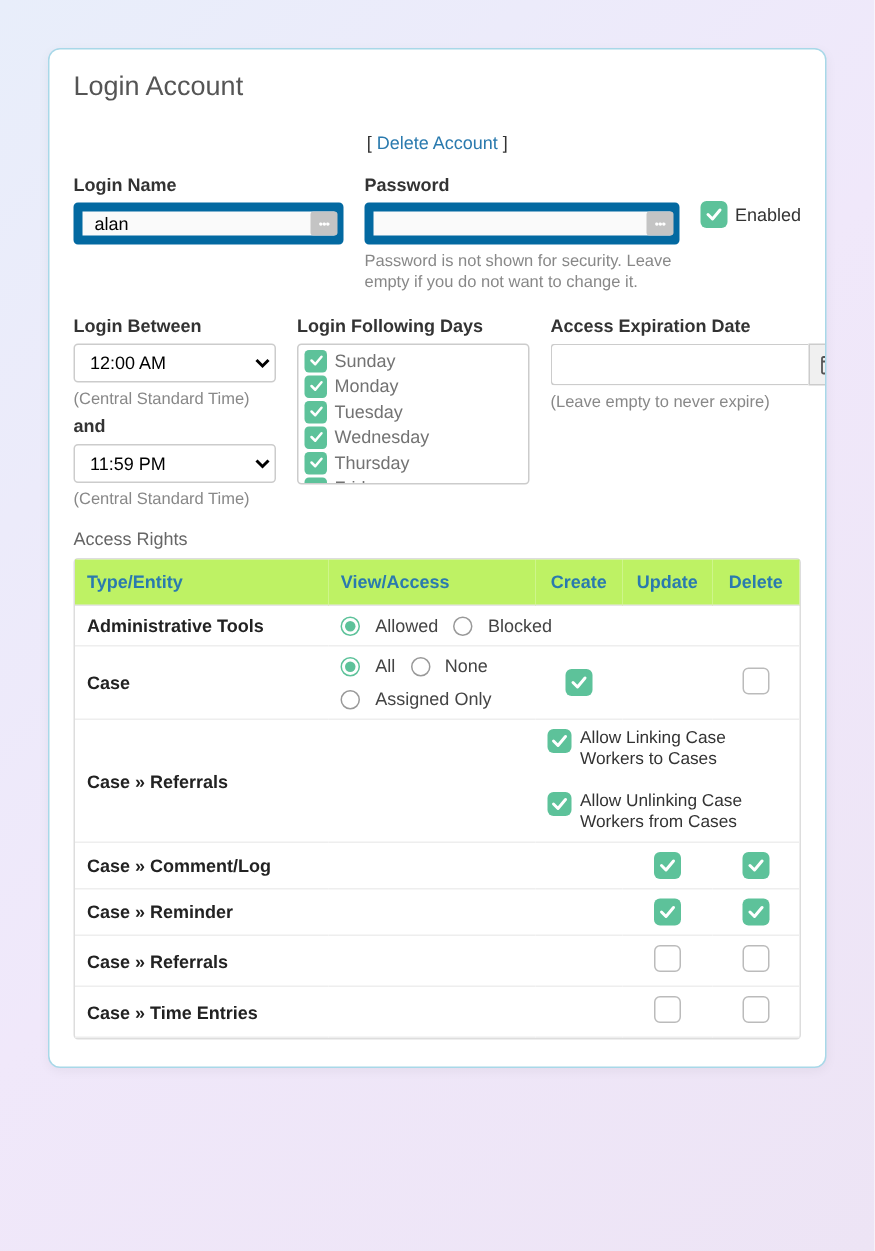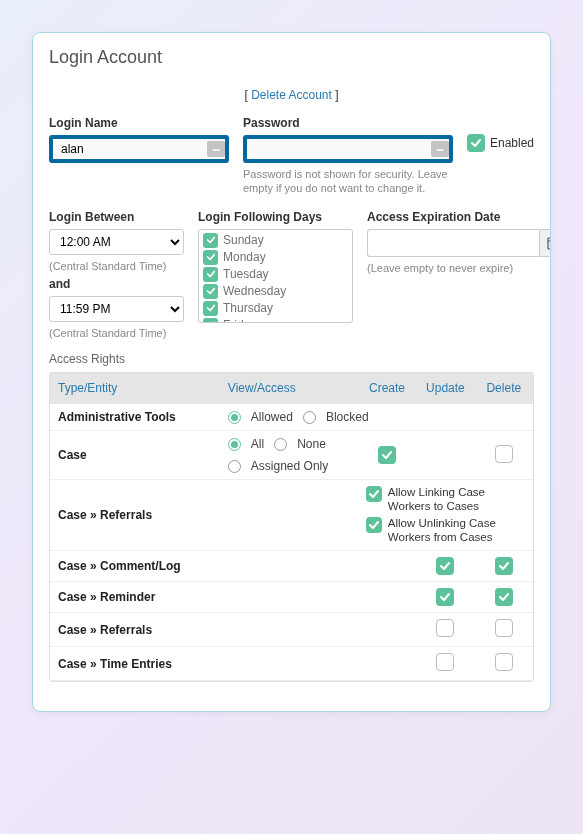--- a/index.html
+++ b/index.html
@@ -46,21 +46,21 @@
     color: #888;
     margin-top: 4px;
     line-height: 1.3;
   }
   .input-wrap {
     position: relative;
   }
   .text-input {
     width: 100%;
     height: 28px;
-    border: 4px solid #0369a1;
+    border: 6px solid #0369a1;
     border-radius: 3px;
     padding: 4px 28px 4px 8px;
     font-size: 12px;
     background: #fafafa;
   }
   .input-suffix {
     position: absolute;
     right: 4px;
     top: 50%;
     transform: translateY(-50%);
@@ -165,23 +165,23 @@
     margin: 12px 0 6px;
   }
   .rights-table {
     width: 100%;
     border: 1px solid #ddd;
     border-radius: 3px;
     border-collapse: separate;
     border-spacing: 0;
   }
   .rights-table thead th {
-    background: #e5e5e5;
-    font-size: 12px;
-    font-weight: 400;
+    background: #bef264;
+    font-size: 12px;
+    font-weight: 700;
     color: #2a7aae;
     text-align: left;
     padding: 8px 8px;
     border-bottom: 1px solid #e5e5e5;
   }
   .rights-table thead th.center { text-align: center; }
   .rights-table tbody td {
     padding: 6px 8px;
     border-bottom: 1px solid #eee;
     vertical-align: middle;
@@ -202,21 +202,21 @@
     vertical-align: middle;
   }
   .radio.selected::after {
     content: '';
     width: 7px; height: 7px;
     border-radius: 50%;
     background: #5dc29a;
   }
   .radio.gray { border-color: #999; }
   .radio-label { color: #444; }
-  .cw-perms { display: flex; flex-direction: column; gap: 3px; }
+  .cw-perms { display: flex; flex-direction: column; gap: 14px; }
   .cw-perm-row { display: flex; align-items: flex-start; gap: 6px; font-size: 11.5px; color: #333; }
   .cw-perm-row .chk { width: 16px; height: 16px; }
   .cw-perm-row span { line-height: 1.2; }
 </style>
 </head>
 <body>
 
 <div class="panel">
   <div class="panel-title">Login Account</div>
 

